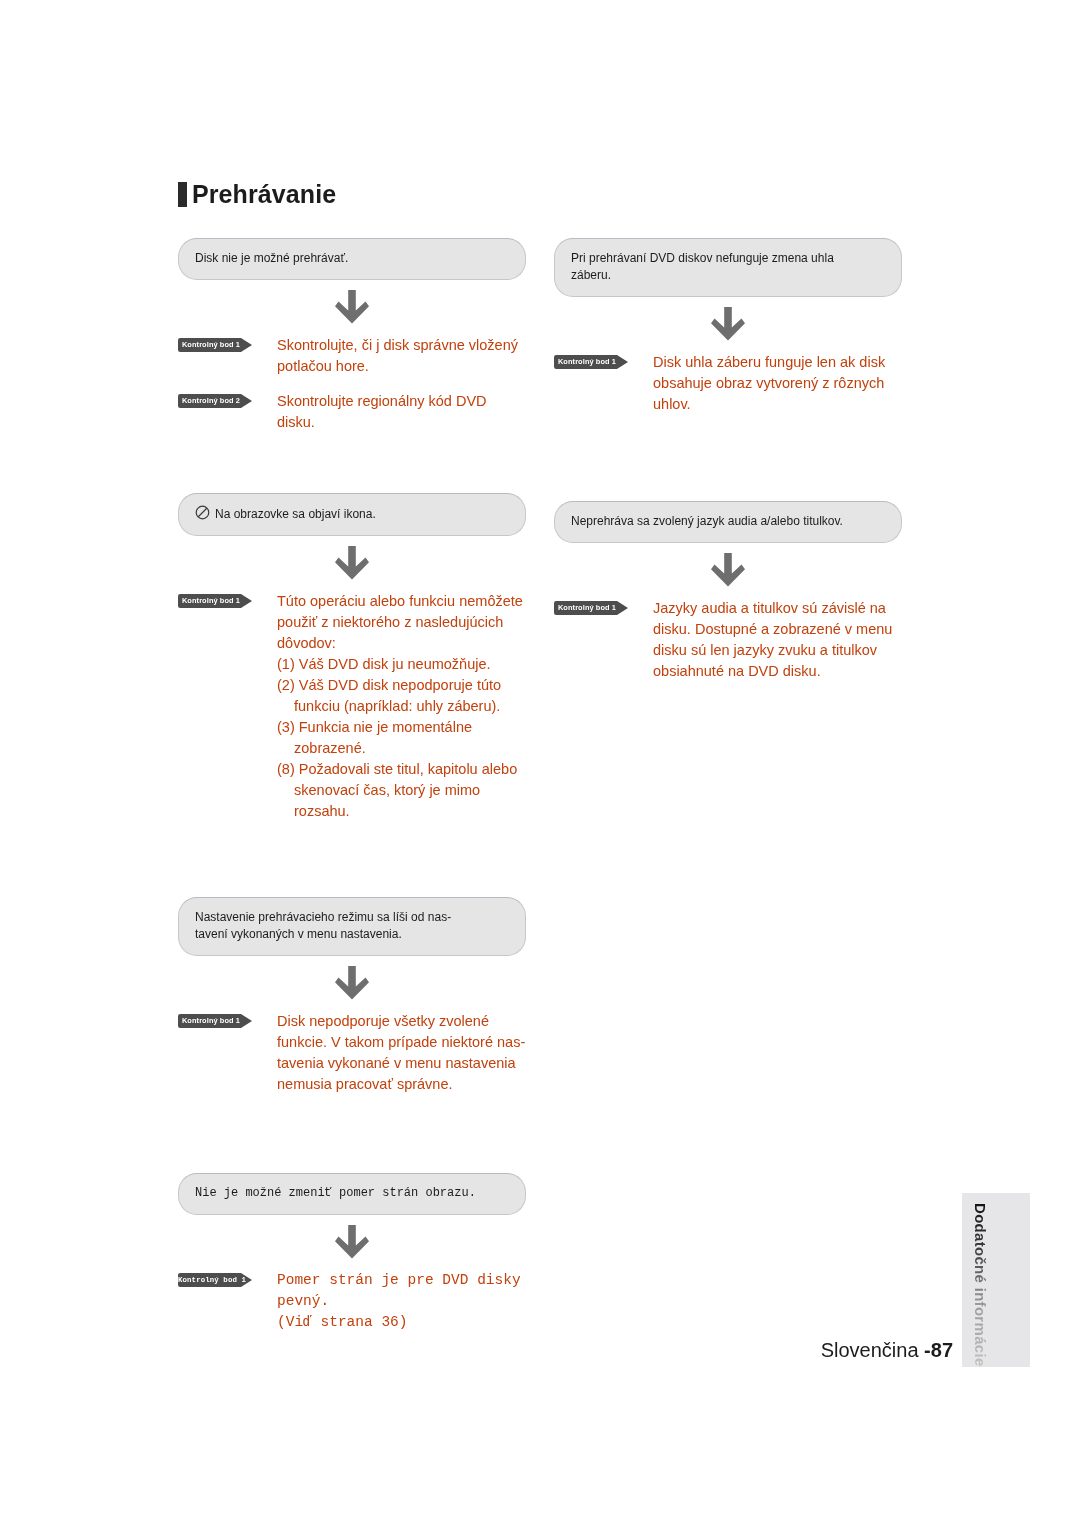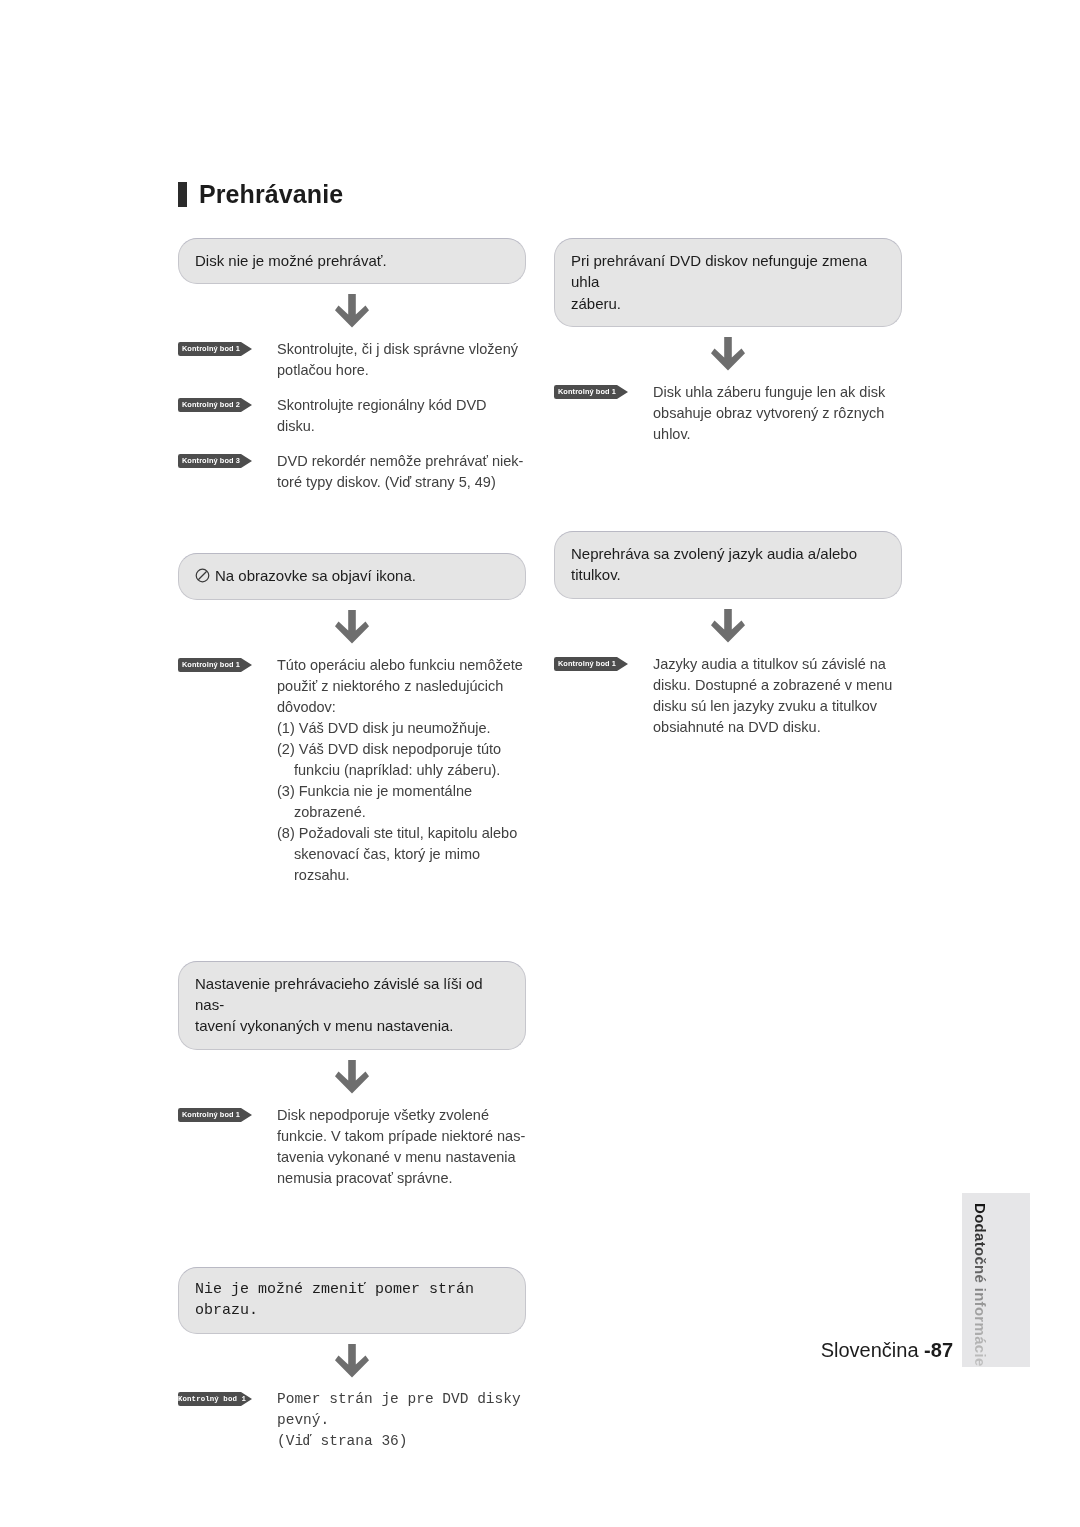--- a/index.html
+++ b/index.html
@@ -21,21 +21,21 @@
     inset: 0;
   }
 
   
   .title-row {
     position: absolute;
     left: 178px;
     top: 182px;
     display: flex;
     align-items: center;
-    gap: 12px;
+    gap: 5px;
   }
   .title-bar {
     width: 9px;
     height: 25px;
     background: #2b2b2b;
     flex: none;
   }
   .title-text {
     font-size: 25px;
     font-weight: bold;
@@ -61,21 +61,21 @@
   
   .flow-block { position: relative; }
 
   .problem-box {
     background: #e5e5e5;
     border: 1px solid #c6c6cc;
     border-top-color: #b9b9c4;
     border-radius: 19px;
     padding: 11px 16px 12px 16px;
     box-sizing: border-box;
-    font-size: 15px;
+    font-size: 12px;
     line-height: 1.42;
     color: #1c1c1c;
   }
   .problem-box.tall { min-height: 58px; }
 
   .problem-line { display: block; }
 
   .icon-inline {
     display: inline-block;
     width: 15px;
@@ -122,21 +122,21 @@
     font-weight: bold;
     color: #ffffff;
     letter-spacing: 0.1px;
     white-space: nowrap;
   }
 
   .check-text {
     margin-left: 23px;
     font-size: 14.5px;
     line-height: 1.45;
-    color: #404040;
+    color: #c2410c;
     flex: 1;
   }
   .check-text .tline { display: block; }
   .check-text .tline.indent { padding-left: 17px; }
 
   
   .side-tab {
     position: absolute;
     left: 962px;
     top: 1193px;
@@ -210,32 +210,20 @@
             <div class="badge">
               <svg width="76" height="14" viewBox="0 0 76 14">
                 <path d="M2.2 0 H63 L74 7 L63 14 H2.2 A2.2 2.2 0 0 1 0 11.8 V2.2 A2.2 2.2 0 0 1 2.2 0 Z" fill="#4d4d4d"></path>
               </svg>
               <div class="badge-label">Kontrolný bod 2</div>
             </div>
             <div class="check-text">
               <span class="tline">Skontrolujte regionálny kód DVD disku.</span>
             </div>
           </div>
-          <div class="check-row">
-            <div class="badge">
-              <svg width="76" height="14" viewBox="0 0 76 14">
-                <path d="M2.2 0 H63 L74 7 L63 14 H2.2 A2.2 2.2 0 0 1 0 11.8 V2.2 A2.2 2.2 0 0 1 2.2 0 Z" fill="#4d4d4d"></path>
-              </svg>
-              <div class="badge-label">Kontrolný bod 3</div>
-            </div>
-            <div class="check-text">
-              <span class="tline">DVD rekordér nemôže prehrávať niek-</span>
-              <span class="tline">toré typy diskov. (Viď strany 5, 49)</span>
-            </div>
-          </div>
         </div>
       </div>
       <div class="flow-block" style="margin-top: 60px;">
         <div class="problem-box">
           <span class="problem-line"><svg class="icon-inline" viewBox="0 0 16 16">
               <circle cx="8" cy="8" r="6.7" fill="none" stroke="#3a3a3a" stroke-width="1.3"></circle>
               <line x1="3.5" y1="12.5" x2="12.5" y2="3.5" stroke="#3a3a3a" stroke-width="1.3"></line>
             </svg><span>Na obrazovke sa objaví ikona.</span></span>
         </div>
         <div class="arrow-wrap">
@@ -261,21 +249,21 @@
               <span class="tline">(3) Funkcia nie je momentálne</span>
               <span class="tline indent">zobrazené.</span>
               <span class="tline">(8) Požadovali ste titul, kapitolu alebo</span>
               <span class="tline indent">skenovací čas, ktorý je mimo rozsahu.</span>
             </div>
           </div>
         </div>
       </div>
       <div class="flow-block" style="margin-top: 75px;">
         <div class="problem-box tall">
-          <span class="problem-line"><span>Nastavenie prehrávacieho závislé sa líši od nas-</span></span>
+          <span class="problem-line"><span>Nastavenie prehrávacieho režimu sa líši od nas-</span></span>
           <span class="problem-line"><span>tavení vykonaných v menu nastavenia.</span></span>
         </div>
         <div class="arrow-wrap">
           <svg width="34" height="36" viewBox="0 0 34 36">
             <path d="M13.2 0 H20.8 V20.5 L30.5 11.6 L34 16.2 L17 33.5 L0 16.2 L3.5 11.6 L13.2 20.5 Z" fill="#6e6e6e"></path>
           </svg>
         </div>
         <div class="check-list">
           <div class="check-row">
             <div class="badge">

